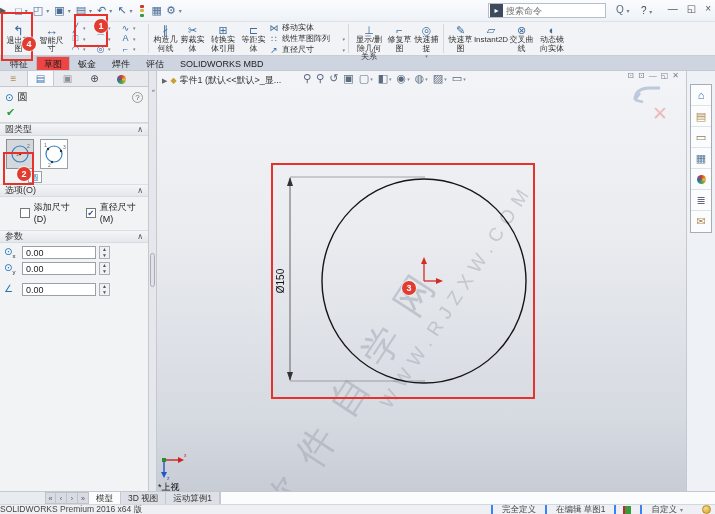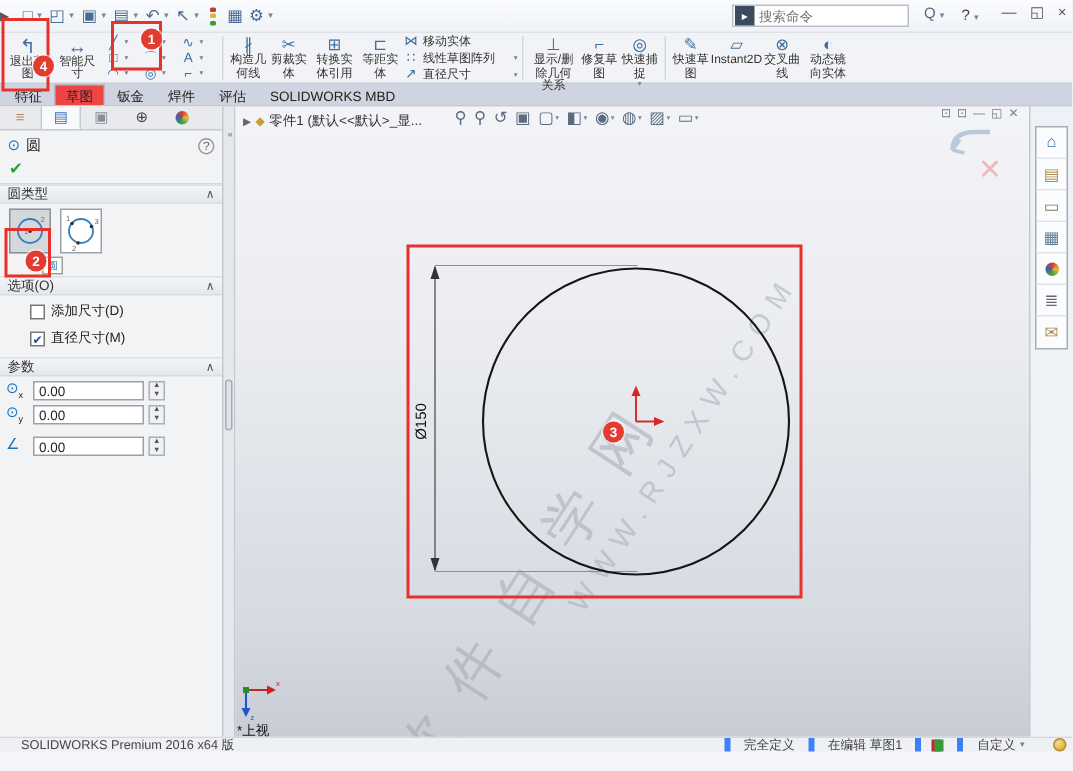--- a/index.html
+++ b/index.html
@@ -65,21 +65,21 @@
   .pm-title .tx { font-size:10px; color:#222; }
   .pm-help { margin-left:auto; width:11px; height:11px; border:1px solid #999; border-radius:50%; font-size:8px; line-height:10px; text-align:center; color:#666; }
   .pm-ok { padding:1px 6px 3px; border-bottom:1px solid #d4d7db; color:#2e9e3e; font-size:11px; }
   .grp-h { height:13px; background:linear-gradient(#f4f5f7,#e4e7eb); border-top:1px solid #dcdfe4; border-bottom:1px solid #d8dbe0; display:flex; align-items:center; justify-content:space-between; padding:0 5px; color:#333; }
   .grp-h .ch { color:#555; font-size:8px; }
   .type-content { position:relative; height:48px; }
   .type-btn { position:absolute; width:28px; height:30px; border:1px solid #9aa0a8; background:#fff; }
   .type-btn.sel { background:#d5d8db; border-color:#8a9099; }
   .tb1 { left:6px; top:3px; } .tb2 { left:40px; top:3px; }
   .type-tip { position:absolute; left:28px; top:35px; width:14px; height:12px; background:#fffef5; border:1px solid #9aa0a8; font-size:7px; line-height:11px; text-align:center; color:#1b74bc; z-index:3; }
-  .opt-content { padding:4px 0 6px 20px; display:flex; flex-direction:column; gap:5px; }
+  .opt-content { padding:4px 0 6px 20px; display:flex; flex-direction:row; gap:5px; }
   .opt-row { display:flex; align-items:center; gap:4px; color:#222; }
   .cb { width:10px; height:10px; border:1px solid #777; background:#fff; font-size:8px; line-height:9px; text-align:center; color:#1f4f9e; }
   .par-content { padding:3px 4px 6px; }
   .par-row { display:flex; align-items:center; gap:3px; margin-bottom:3px; }
   .par-row.gap { margin-top:8px; }
   .p-ic { width:15px; font-size:10px; color:#1b74bc; }
   .p-ic sub { font-size:6px; color:#222; }
   .p-input { width:74px; height:13px; border:1px solid #9aa0a8; font-size:9px; padding-left:3px; font-family:inherit; color:#222; background:#fff; }
   .spin { width:11px; height:13px; display:flex; flex-direction:column; border:1px solid #aab0b8; background:#f0f1f3; }
   .spin span { flex:1; font-size:5px; line-height:5px; text-align:center; color:#555; }
@@ -111,23 +111,23 @@
   .tp-cell { height:21px; display:flex; align-items:center; justify-content:center; font-size:11px; border-bottom:1px solid #dfe2e7; }
 
   
   .bottomtabs { height:13px; background:#e8ebf0; border-top:1px solid #c5c9cf; display:flex; align-items:stretch; }
   .bt-nav { display:flex; margin-left:45px; }
   .bt-nav span { width:11px; font-size:7px; line-height:12px; text-align:center; color:#556; background:#d8dce2; border:1px solid #bfc4cb; border-left:none; }
   .btab { padding:0 7px; font-size:8.5px; line-height:12px; color:#333; border-right:1px solid #c5c9cf; background:#dde1e7; }
   .btab.active { background:#fbfcfd; }
   .bt-rest { flex:1; background:#fbfcfd; border-left:1px solid #c5c9cf; }
   .statusbar { height:10px; background:#eef0f3; border-top:1px solid #d4d7db; display:flex; align-items:center; font-size:8.5px; color:#444; }
-  .sb-left { padding-left:14px; }
+  .sb-left { padding-left:0; }
   .sb-right { margin-left:auto; display:flex; align-items:center; height:100%; }
-  .sb-item { padding:0 9px; border-left:4px solid #3b82f6; height:100%; display:flex; align-items:center; gap:3px; }
+  .sb-item { padding:0 9px; border-left:2px solid #3b82f6; height:100%; display:flex; align-items:center; gap:3px; }
   .sb-ind { width:6px; height:8px; background:#3a9a3a; box-shadow:-2px 0 0 #c23; }
   .sb-gold { width:9px; height:9px; border-radius:50%; background:radial-gradient(circle at 35% 30%,#f6dd8a,#d7a22c); margin:0 4px 0 10px; border:1px solid #b68a20; }
 
   
   .redbox { position:absolute; border:2px solid #e8312a; z-index:50; }
   .badge { position:absolute; width:14px; height:14px; border-radius:50%; background:#e23b30; color:#fff; font-size:9px; font-weight:bold; text-align:center; line-height:14px; z-index:51; box-shadow:0 0 0 1px rgba(255,255,255,.55); }
 </style>
 </head>
 <body>
 
@@ -484,20 +484,32 @@
         <div class="tp-cell" style="color:#5a7a9a">▦</div>
         <div class="tp-cell">
             <span class="ball"></span>
           </div>
         <div class="tp-cell" style="color:#667">≣</div>
         <div class="tp-cell" style="color:#b0884f;border-bottom:none">✉</div>
       </div>
     </div>
   </div>
 
+  <div class="bottomtabs">
+    <span class="bt-nav">
+      <span style="border-left:1px solid #bfc4cb">«</span>
+      <span>‹</span>
+      <span>›</span>
+      <span>»</span>
+    </span>
+    <span class="btab active">模型</span>
+    <span class="btab">3D 视图</span>
+    <span class="btab">运动算例1</span>
+    <span class="bt-rest"></span>
+  </div>
 
   <div class="statusbar">
     <span class="sb-left">SOLIDWORKS Premium 2016 x64 版</span>
     <span class="sb-right">
       <span class="sb-item">完全定义</span>
       <span class="sb-item">在编辑 草图1</span>
       <span class="sb-item">
           <span class="sb-ind"></span>
         </span>
       <span class="sb-item">

